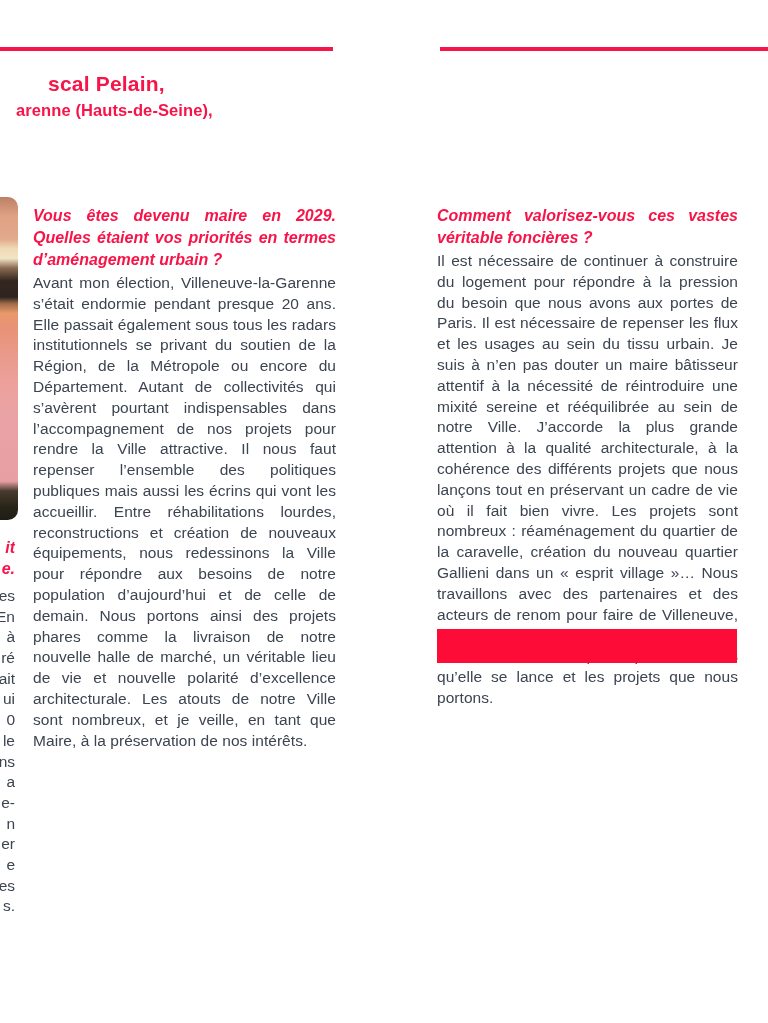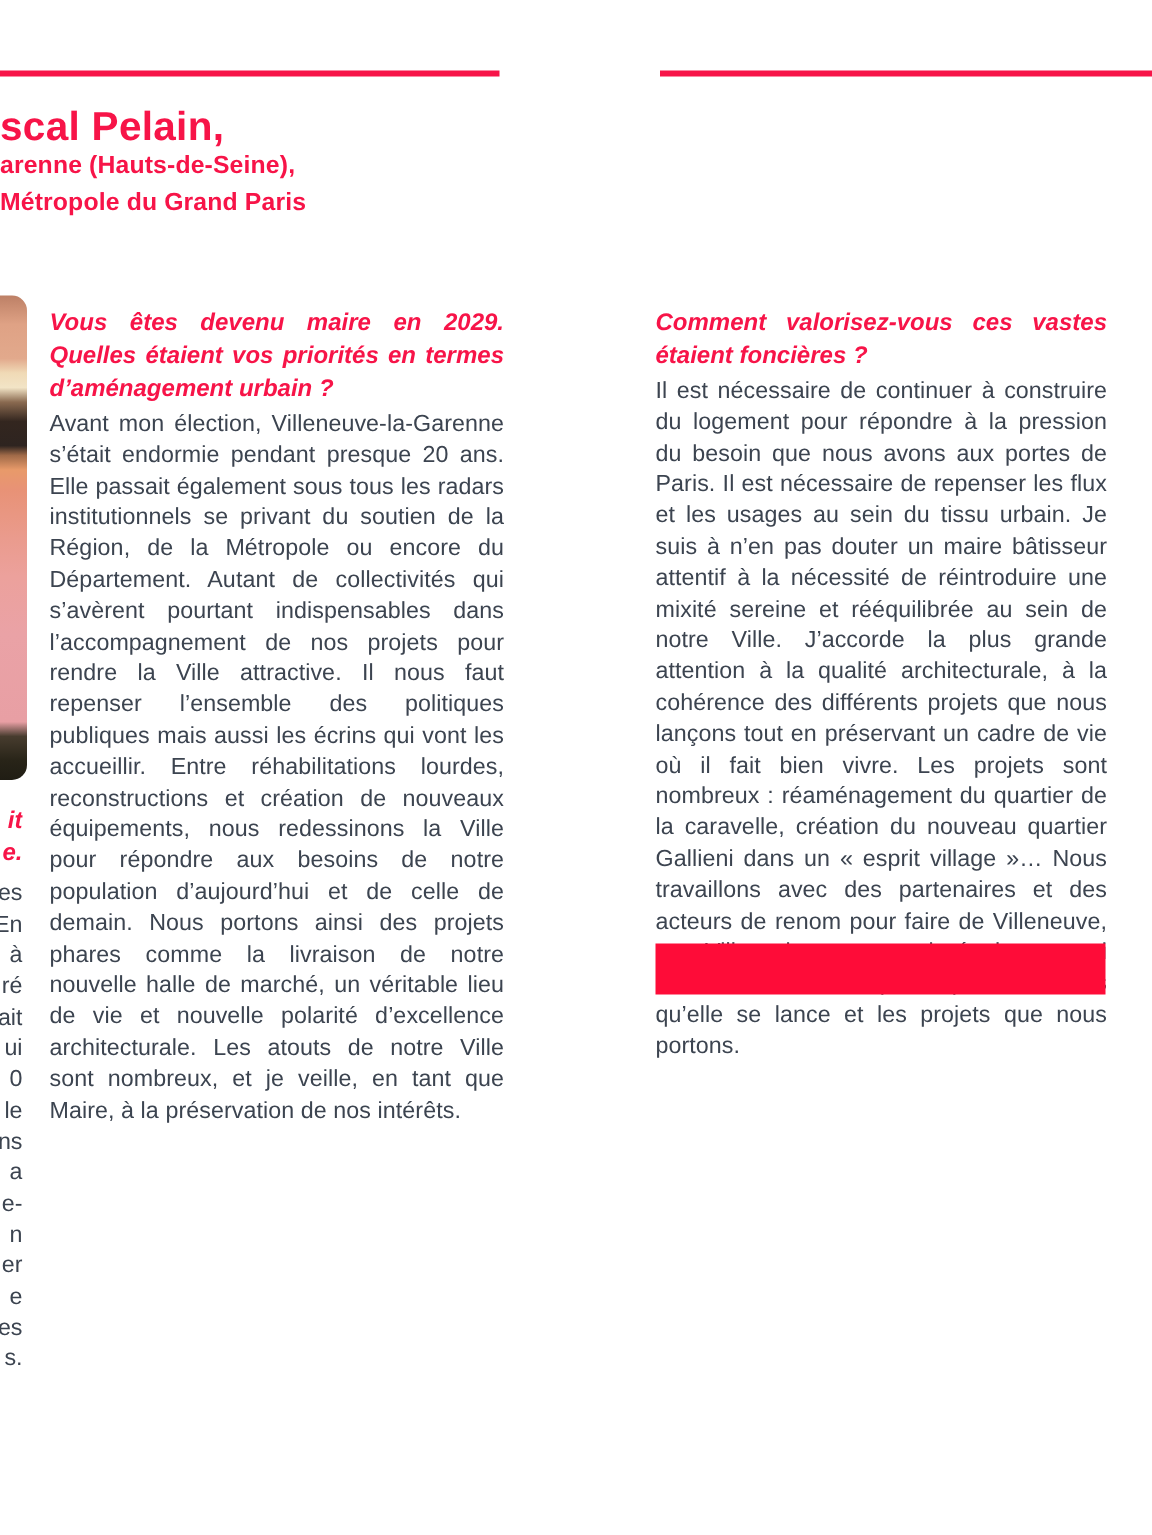--- a/index.html
+++ b/index.html
@@ -19,22 +19,22 @@
   }
   .rule{position:absolute;top:47px;height:4px;background:var(--accent);}
   .rule-left{left:0;width:333px;}
   .rule-right{left:440px;width:328px;}
 
   .intro{
     position:absolute;left:0;top:70px;
     color:var(--accent);font-weight:bold;
     white-space:nowrap;
   }
-  .intro .name{font-size:27px;line-height:28px;letter-spacing:.2px;}
-  .intro .sub{font-size:16.5px;line-height:25px;letter-spacing:.1px;}
+  .intro .name{font-size:21px;line-height:28px;letter-spacing:.2px;margin-left:48px;}
+  .intro .sub{font-size:16.5px;line-height:25px;letter-spacing:.1px;margin-left:16px;}
 
   .photo{
     position:absolute;left:0;top:197px;width:18px;height:323px;
     border-radius:0 10px 10px 0;
     background:linear-gradient(180deg,
       #bd8066 0%, #dfa285 6%, #e2a98c 13%, #f0dab6 16%, #f2e4c6 19%,
       #8a6a50 22%, #33261f 26%, #2e2420 31%, #a06a48 33%, #e89a6a 36%,
       #e89276 40%, #ea9b8d 50%, #eca19c 58%, #eaa2a6 70%, #e89fa4 88%,
       #473c2e 91%, #282418 96%, #201d14 100%);
   }
@@ -70,21 +70,20 @@
 <body>
 
 <div class="page">
 
   <div class="rule rule-left"></div>
   <div class="rule rule-right"></div>
 
   <header class="intro">
     <div class="name">scal Pelain,</div>
     <div class="sub">arenne (Hauts-de-Seine),</div>
-    <div class="sub">Métropole du Grand Paris</div>
   </header>
 
   <div class="photo"></div>
 
   <div class="edge edge-pink">
     <div class="row">
         <span>it</span>
       </div>
     <div class="row">
         <span>e.</span>
@@ -141,19 +140,19 @@
         <span>s.</span>
       </div>
   </div>
 
   <section class="col col-left">
     <h3 class="question">Vous êtes devenu maire en 2029. Quelles étaient vos priorités en termes d’aménagement urbain ?</h3>
     <p class="answer">Avant mon élection, Villeneuve-la-Garenne s’était endormie pendant presque 20 ans. Elle passait également sous tous les radars institutionnels se privant du soutien de la Région, de la Métropole ou encore du Département. Autant de collectivités qui s’avèrent pourtant indispensables dans l’accompagnement de nos projets pour rendre la Ville attractive. Il nous faut repenser l’ensemble des politiques publiques mais aussi les écrins qui vont les accueillir. Entre réhabilitations lourdes, reconstructions et création de nouveaux équipements, nous redessinons la Ville pour répondre aux besoins de notre population d’aujourd’hui et de celle de demain. Nous portons ainsi des projets phares comme la livraison de notre nouvelle halle de marché, un véritable lieu de vie et nouvelle polarité d’excellence architecturale. Les atouts de notre Ville sont nombreux, et je veille, en tant que Maire, à la préservation de nos intérêts.</p>
   </section>
 
   <section class="col col-right">
-    <h3 class="question">Comment valorisez-vous ces vastes étaient foncières ?</h3>
+    <h3 class="question">Comment valorisez-vous ces vastes véritable foncières ?</h3>
     <p class="answer">Il est nécessaire de continuer à construire du logement pour répondre à la pression du besoin que nous avons aux portes de Paris. Il est nécessaire de repenser les flux et les usages au sein du tissu urbain. Je suis à n’en pas douter un maire bâtisseur attentif à la nécessité de réintroduire une mixité sereine et rééquilibrée au sein de notre Ville. J’accorde la plus grande attention à la qualité architecturale, à la cohérence des différents projets que nous lançons tout en préservant un cadre de vie où il fait bien vivre. Les projets sont nombreux : réaménagement du quartier de la caravelle, création du nouveau quartier Gallieni dans un « esprit village »… Nous travaillons avec des partenaires et des acteurs de renom pour faire de Villeneuve, une Ville qui rayonne mais également qui se veut aussi exemplaire pour les défis qu’elle se lance et les projets que nous portons.</p>
   </section>
 
   <div class="red-block"></div>
 
 </div>
 
 </body></html>

